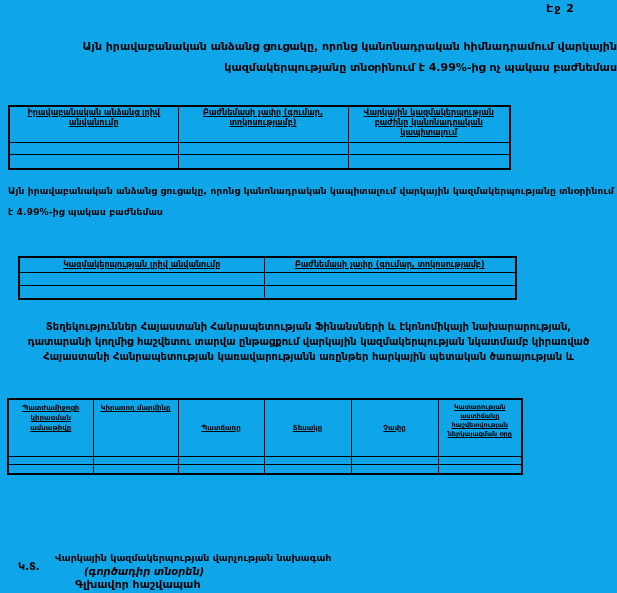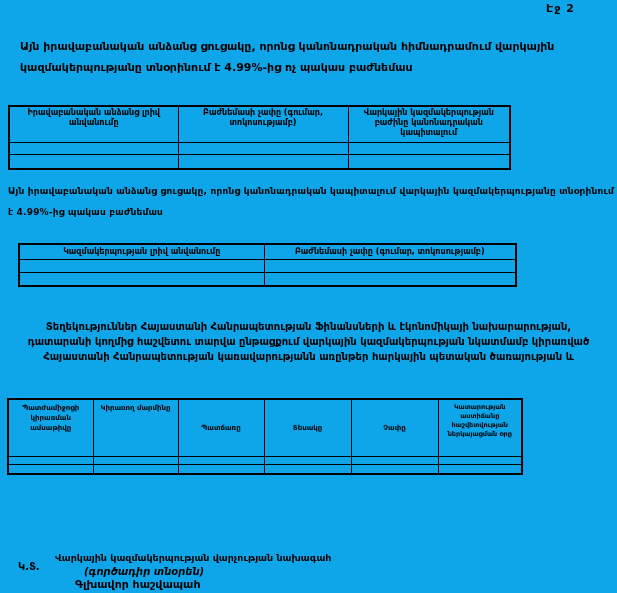--- a/index.html
+++ b/index.html
@@ -10,41 +10,41 @@
     background: #0ea5e9;
     color: #000;
     font-family: "DejaVu Sans", sans-serif;
     font-weight: bold;
     overflow: hidden;
   }
   .abs { position: absolute; }
 
   .page-number { top: 2px; right: 42px; font-size: 11px; letter-spacing: 1px; }
 
-  .title-block { top: 36px; left: 0; width: 617px; text-align: left;
+  .title-block { top: 36px; left: 0; width: 617px; text-align: right;
                  font-size: 11px; line-height: 21px; padding-left: 20px; }
 
   .para-left { top: 181px; left: 8px; width: 606px; text-align: left;
                font-size: 9px; line-height: 21px; letter-spacing: 0.2px; }
 
   .para-center { top: 319px; left: 10px; width: 597px; text-align: center;
                  font-size: 10px; line-height: 15px; }
 
   table { border-collapse: collapse; table-layout: fixed;
           border: 2px solid #000; }
   th, td { border: 1px solid #000; font-weight: bold; overflow: hidden; }
-  th { text-align: center; padding: 1px 2px; }
+  th { text-align: center; padding: 1px 2px; text-decoration: underline; }
 
   .t1 { top: 105px; left: 8px; width: 501px; }
   .t1 th { font-size: 8px; line-height: 10px; vertical-align: top; }
   .t1 thead tr { height: 36px; }
   .t1 .r1 { height: 12px; }
   .t1 .r2 { height: 15px; }
 
-  .t2 { top: 243px; left: 18px; width: 497px; }
+  .t2 { top: 256px; left: 18px; width: 497px; }
   .t2 th { font-size: 8px; line-height: 10px; vertical-align: middle; }
   .t2 thead tr { height: 15px; }
   .t2 .r1 { height: 13px; }
   .t2 .r2 { height: 14px; }
 
   .t3 { top: 398px; left: 7px; width: 514px; }
   .t3 th { font-size: 7px; line-height: 10px; vertical-align: top; padding-top: 3px; }
   .t3 th.mid { vertical-align: middle; padding-top: 1px; }
   .t3 th.small { font-size: 6.5px; line-height: 9px; }
   .t3 thead tr { height: 57px; }

